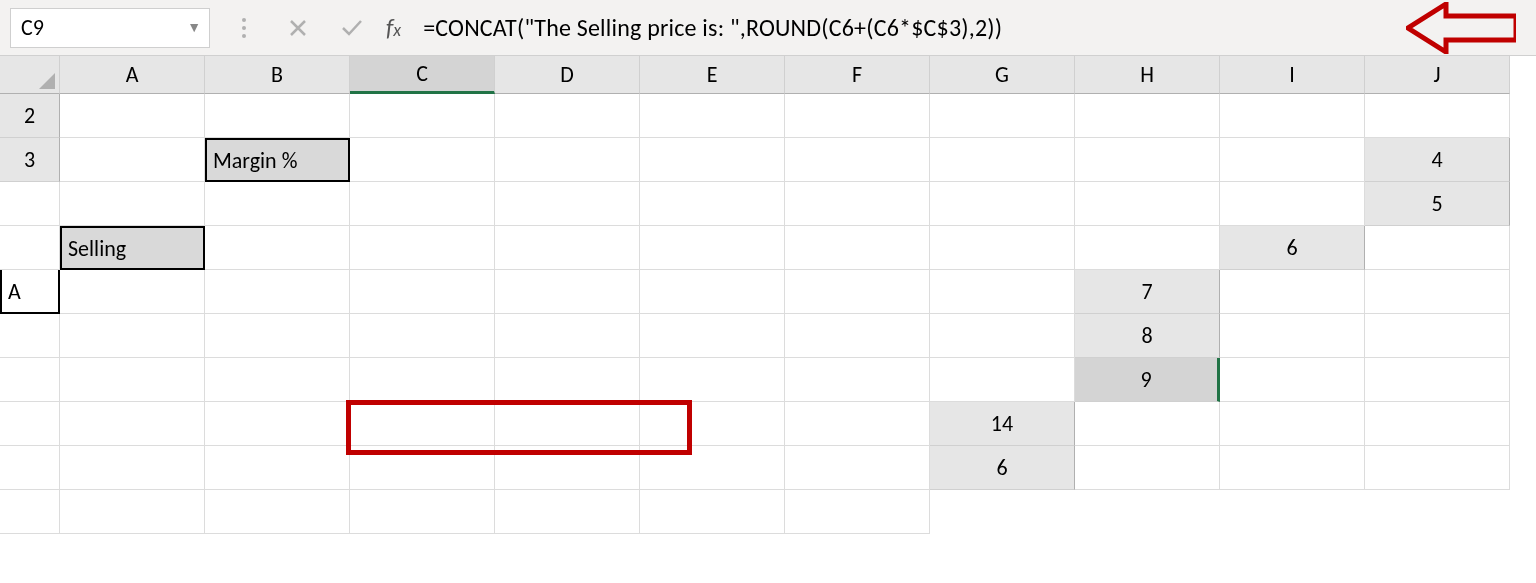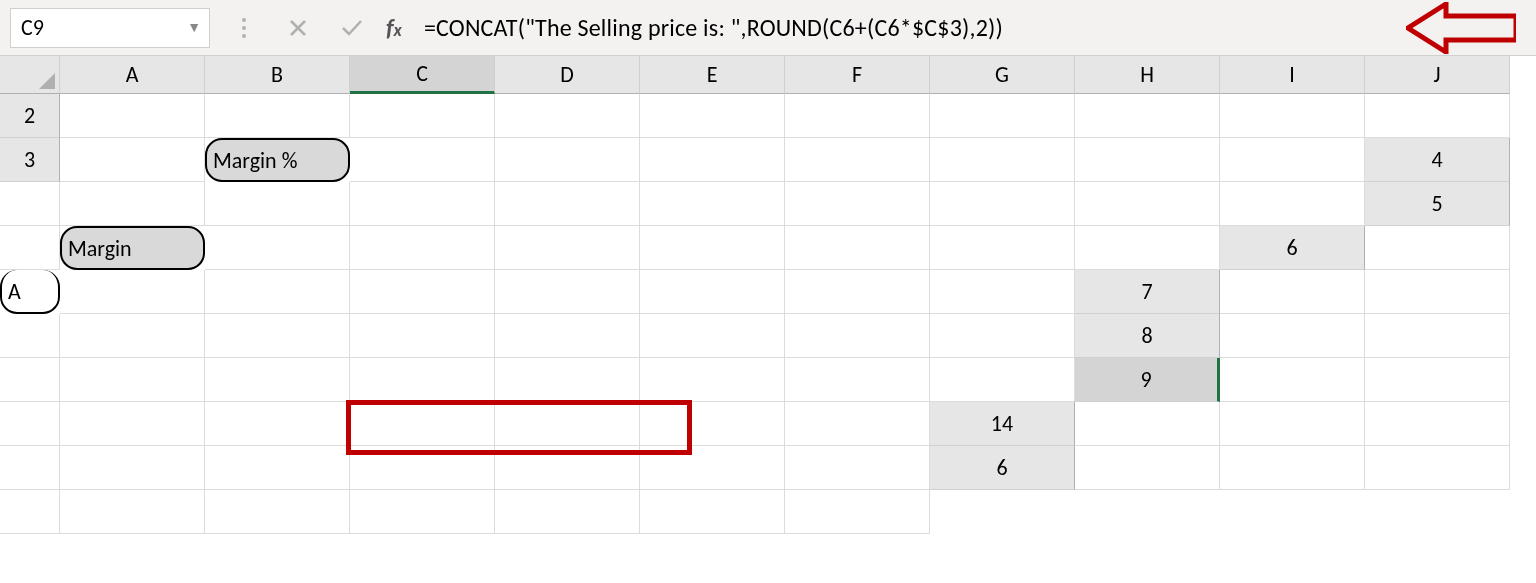--- a/index.html
+++ b/index.html
@@ -44,21 +44,21 @@
       justify-content: center;
       width: 40px;
       height: 40px;
     }
     .mini-btn svg { display:block; }
     .fx-label {
       font-family: 'Segoe UI', Calibri, sans-serif;
       font-style: italic;
       font-size: 24px;
       color: #555;
-      font-weight: bold;
+      font-weight: normal;
     }
     .formula-input {
       flex: 1;
       height: 40px;
       background: transparent;
       display: flex;
       align-items: center;
       font-size: 24px;
       color: #000;
       padding-left: 8px;
@@ -120,21 +120,21 @@
       height: 44px;
       display: flex;
       align-items: center;
       padding: 0 6px;
       font-size: 22px;
       color: #000;
       position: relative;
       background:#fff;
     }
     .right { justify-content: flex-end; }
-    .bordered-left { border-left:2px solid #000;border-radius:17px; }
+    .bordered-left { border-left:2px solid #000; }
     .bordered-right { border-right:2px solid #000; }
     .bordered-top { border-top:2px solid #000; }
     .bordered-bottom { border-bottom:2px solid #000; }
 
     .fill-gray { background: #d9d9d9; }
 
     
     .hdr.active-col {
       border-bottom: 3px solid #217346;
       background:#d4d4d4;
@@ -253,21 +253,21 @@
   <div class="cell"></div>
   <div class="cell"></div>
   <div class="cell"></div>
   <div class="cell"></div>
   <div class="cell"></div>
   <div class="cell"></div>
   <div class="cell"></div>
 
   <div class="rowhdr">5</div>
   <div class="cell"></div>
-  <div class="cell fill-gray bordered-left bordered-top bordered-right bordered-bottom">Margin</div>
+  <div class="cell fill-gray bordered-left bordered-top bordered-right bordered-bottom">Selling</div>
   <div class="cell"></div>
   <div class="cell"></div>
   <div class="cell"></div>
   <div class="cell"></div>
   <div class="cell"></div>
   <div class="cell"></div>
   <div class="cell"></div>
 
   <div class="rowhdr">6</div>
   <div class="cell"></div>

